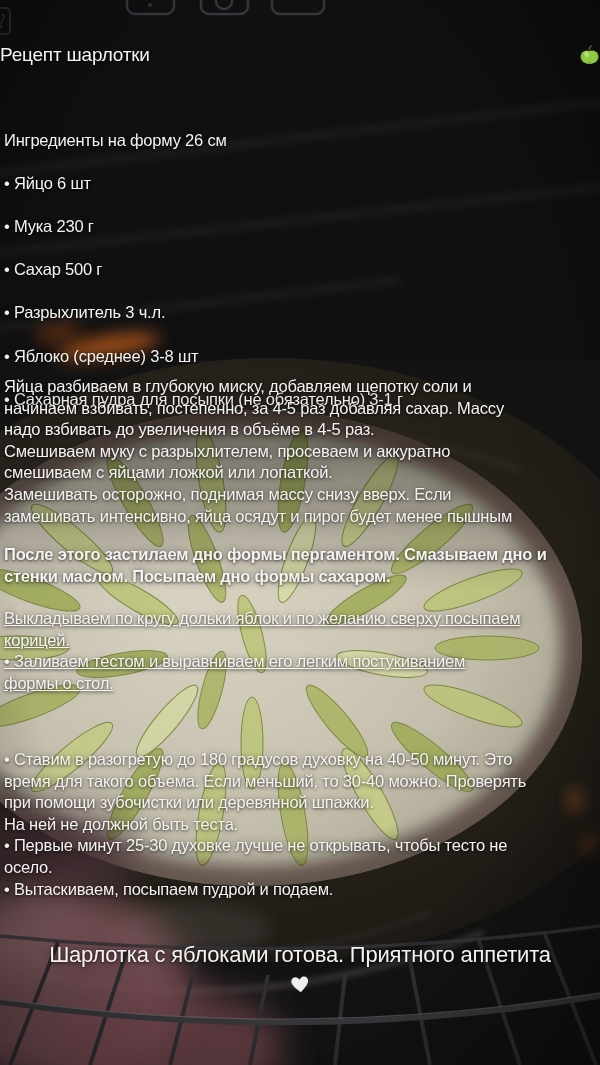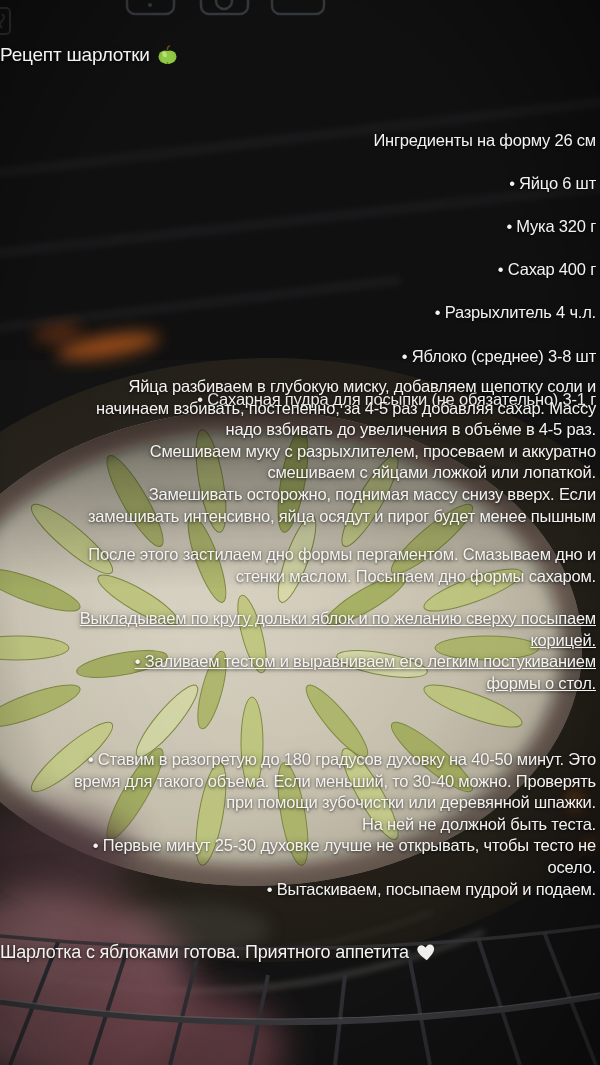--- a/index.html
+++ b/index.html
@@ -5,33 +5,33 @@
   html,body{margin:0;padding:0;background:#000;}
   .stage{
     position:relative;width:600px;height:1065px;overflow:hidden;
     background:var(--c-background,#141414);
     font-family:"Liberation Sans",sans-serif;
   }
   .bg{position:absolute;inset:0;z-index:0;}
   .tblock{
     position:absolute;left:4px;right:4px;z-index:5;
     color:var(--c-text,#f4f3f1);
-    text-align:right;
+    text-align:left;
     font-size:16.5px;line-height:21.6px;letter-spacing:-0.2px;
     white-space:pre-line;
     text-shadow:0 1px 3px rgba(0,0,0,.65),0 0 10px rgba(0,0,0,.4);
   }
   .title-row,.closing-row{
     position:absolute;left:0;right:0;z-index:5;
-    display:flex;align-items:center;justify-content:flex-start;gap:7px;
+    display:flex;align-items:center;justify-content:space-between;gap:7px;
     color:var(--c-text,#f4f3f1);
     text-shadow:0 1px 3px rgba(0,0,0,.65),0 0 10px rgba(0,0,0,.4);
   }
   .title-row{top:44px;font-size:19px;letter-spacing:-0.2px;}
-  .closing-row{top:942px;font-size:18px;letter-spacing:-0.2px;}
+  .closing-row{top:942px;font-size:22px;letter-spacing:-0.2px;flex-direction:column;}
   .emoji-icon{display:inline-flex;flex:0 0 auto;}
 </style>
 </head>
 <body>
 
 <div class="stage">
 
   <svg class="bg" width="600" height="1065" viewBox="0 0 600 1065" aria-hidden="true">
     <defs>
       <filter id="blurS" x="-60%" y="-60%" width="220%" height="220%">
@@ -180,36 +180,36 @@
         <circle cx="10.5" cy="12.6" r="6.5" fill="#90ca44"></circle>
         <ellipse cx="7.6" cy="9.4" rx="2.1" ry="3" fill="#c8e98c" opacity="0.75" transform="rotate(-20 7.6 9.4)"></ellipse>
         <path d="M10.5,18.9 q0,-1.6 0,-2" stroke="#5d8f23" stroke-width="1.4" fill="none"></path>
       </svg>
     </span>
   </div>
 
   <div class="tblock" style="top:108px;">
     <div>Ингредиенты на форму 26 см</div>
     <div>• Яйцо 6 шт</div>
-    <div>• Мука 320 г</div>
-    <div>• Сахар 400 г</div>
-    <div>• Разрыхлитель 4 ч.л.</div>
+    <div>• Мука 230 г</div>
+    <div>• Сахар 500 г</div>
+    <div>• Разрыхлитель 3 ч.л.</div>
     <div>• Яблоко (среднее) 3-8 шт</div>
     <div>• Сахарная пудра для посыпки (не обязательно) 3-1 г</div>
   </div>
 
   <div class="tblock" style="top:376px;">Яйца разбиваем в глубокую миску, добавляем щепотку соли и
 начинаем взбивать, постепенно, за 4-5 раз добавляя сахар. Массу
 надо взбивать до увеличения в объёме в 4-5 раз.
 Смешиваем муку с разрыхлителем, просеваем и аккуратно
 смешиваем с яйцами ложкой или лопаткой.
 Замешивать осторожно, поднимая массу снизу вверх. Если
 замешивать интенсивно, яйца осядут и пирог будет менее пышным</div>
 
-  <div class="tblock" style="top:544px;">После этого застилаем дно формы пергаментом. Смазываем дно и
+  <div class="tblock" style="top:544px;font-weight:bold;">После этого застилаем дно формы пергаментом. Смазываем дно и
 стенки маслом. Посыпаем дно формы сахаром.</div>
 
   <div class="tblock" style="top:608px;text-decoration:underline;">Выкладываем по кругу дольки яблок и по желанию сверху посыпаем
 корицей.
 • Заливаем тестом и выравниваем его легким постукиванием
 формы о стол.</div>
 
   <div class="tblock" style="top:749px;">• Ставим в разогретую до 180 градусов духовку на 40-50 минут. Это
 время для такого объема. Если меньший, то 30-40 можно. Проверять
 при помощи зубочистки или деревянной шпажки.

